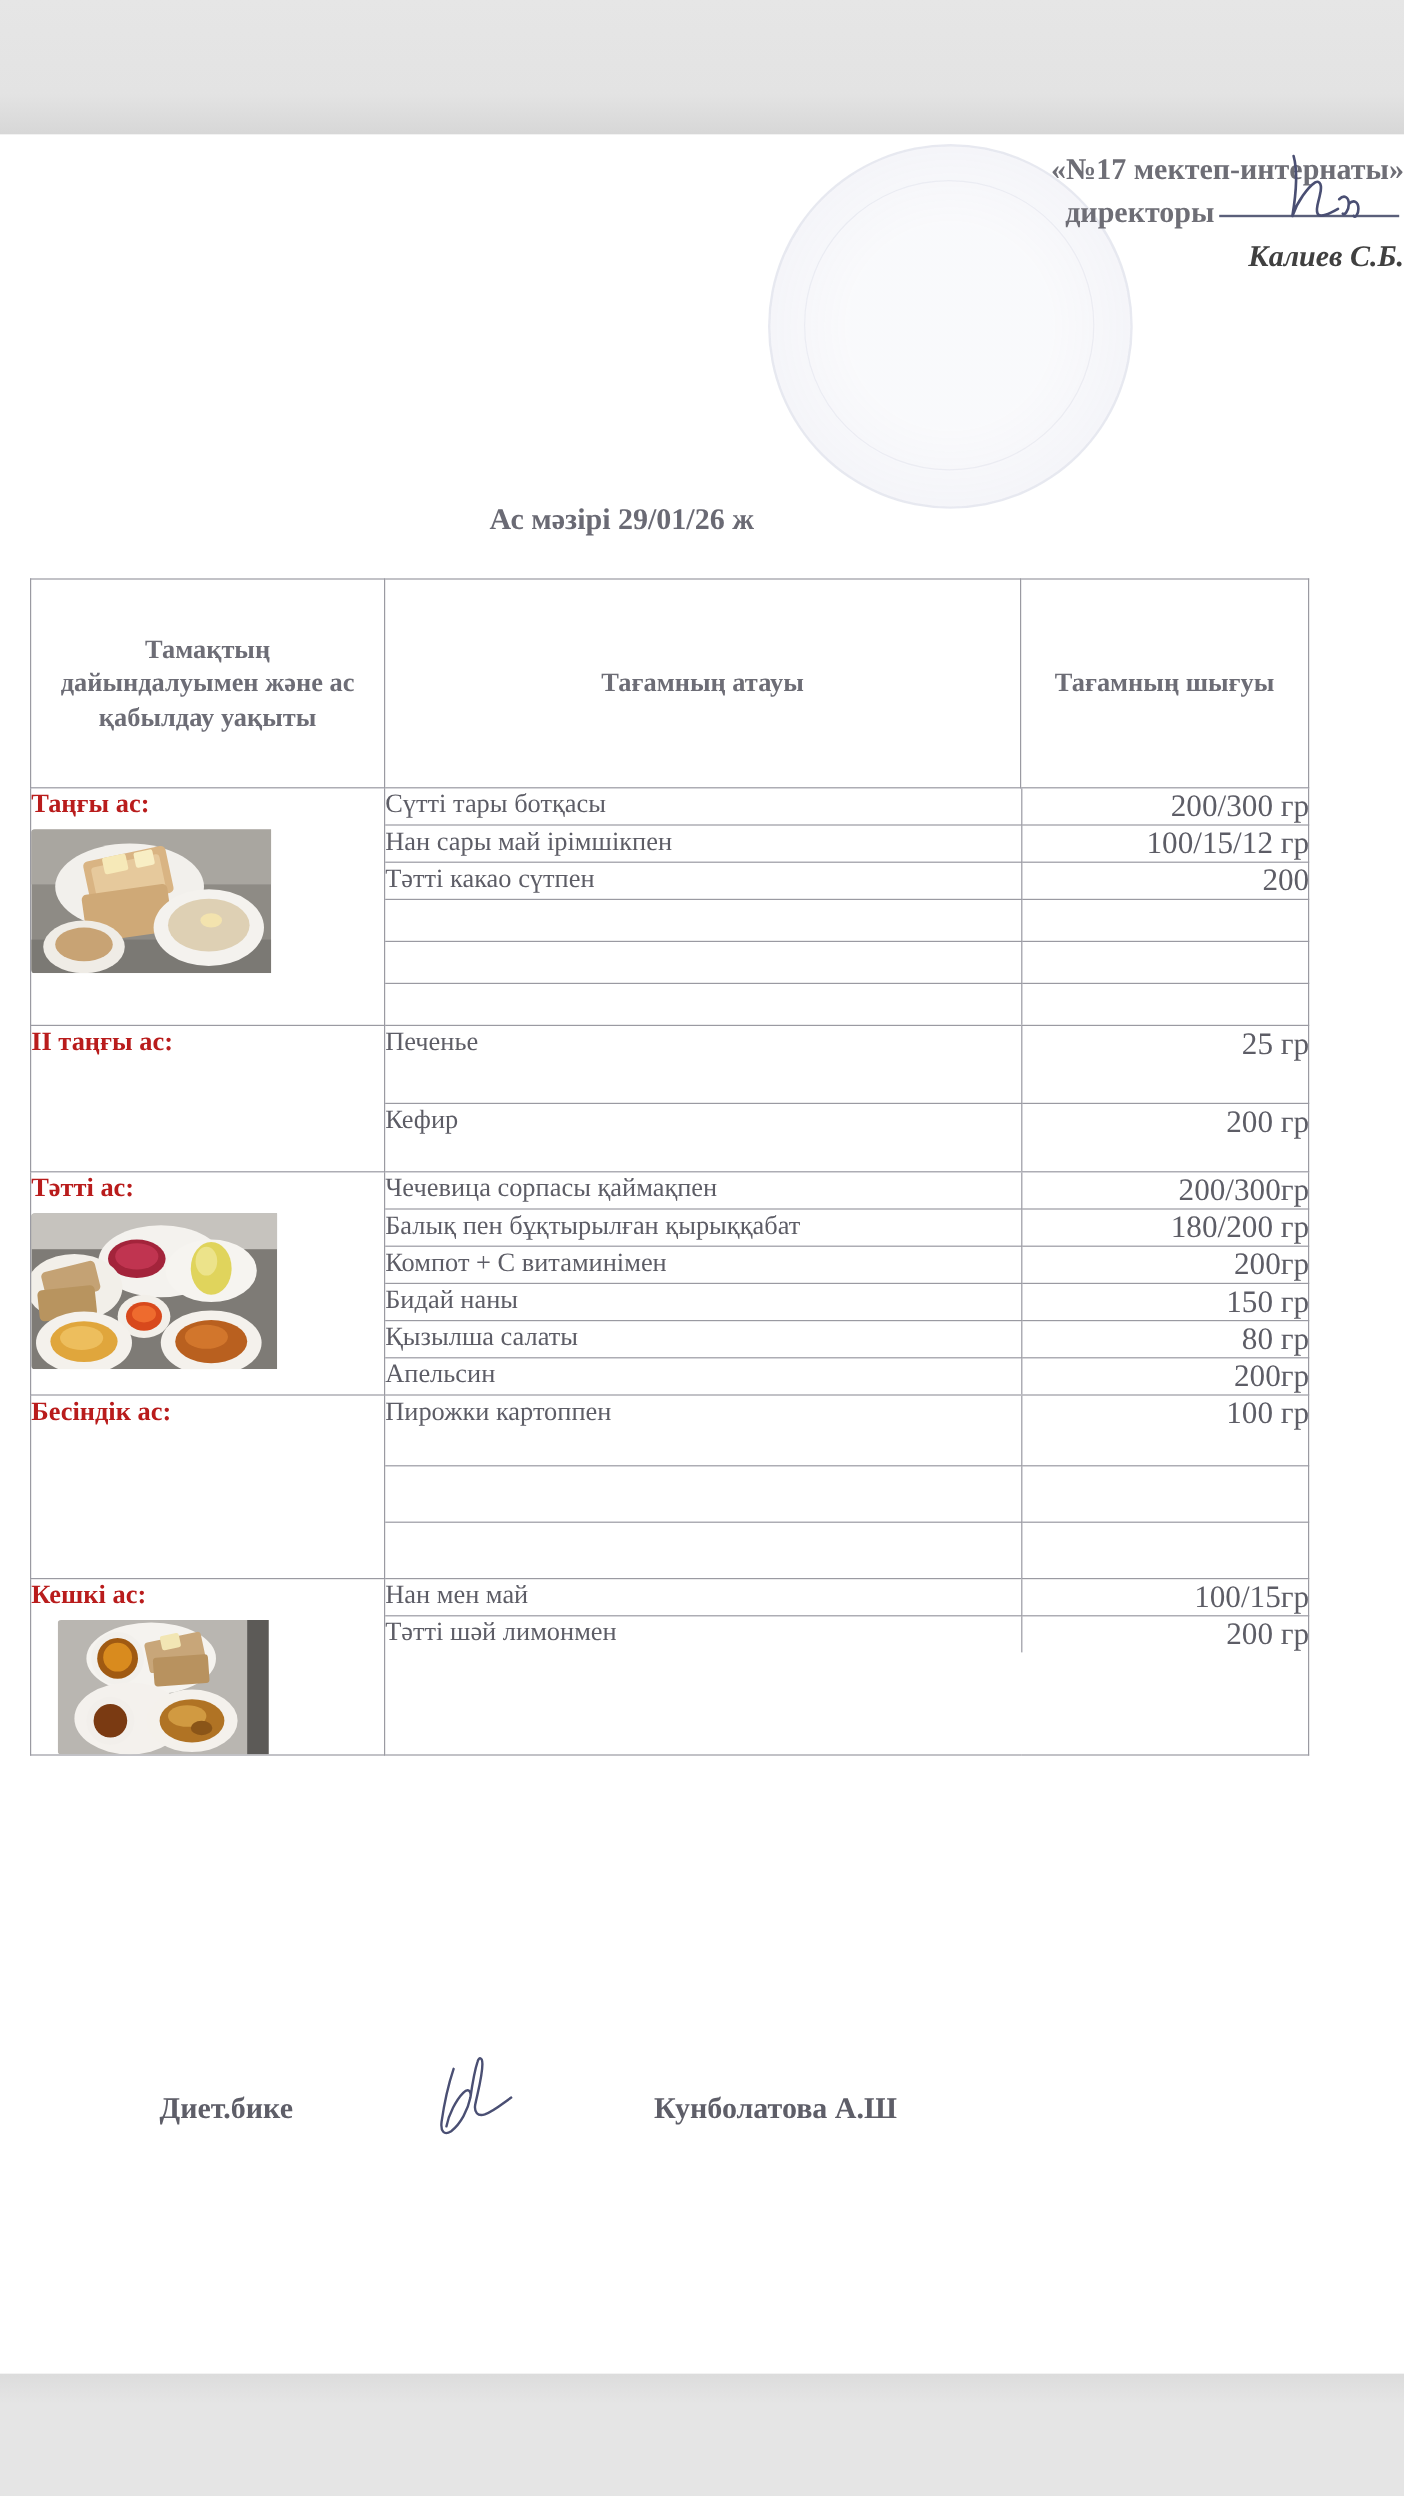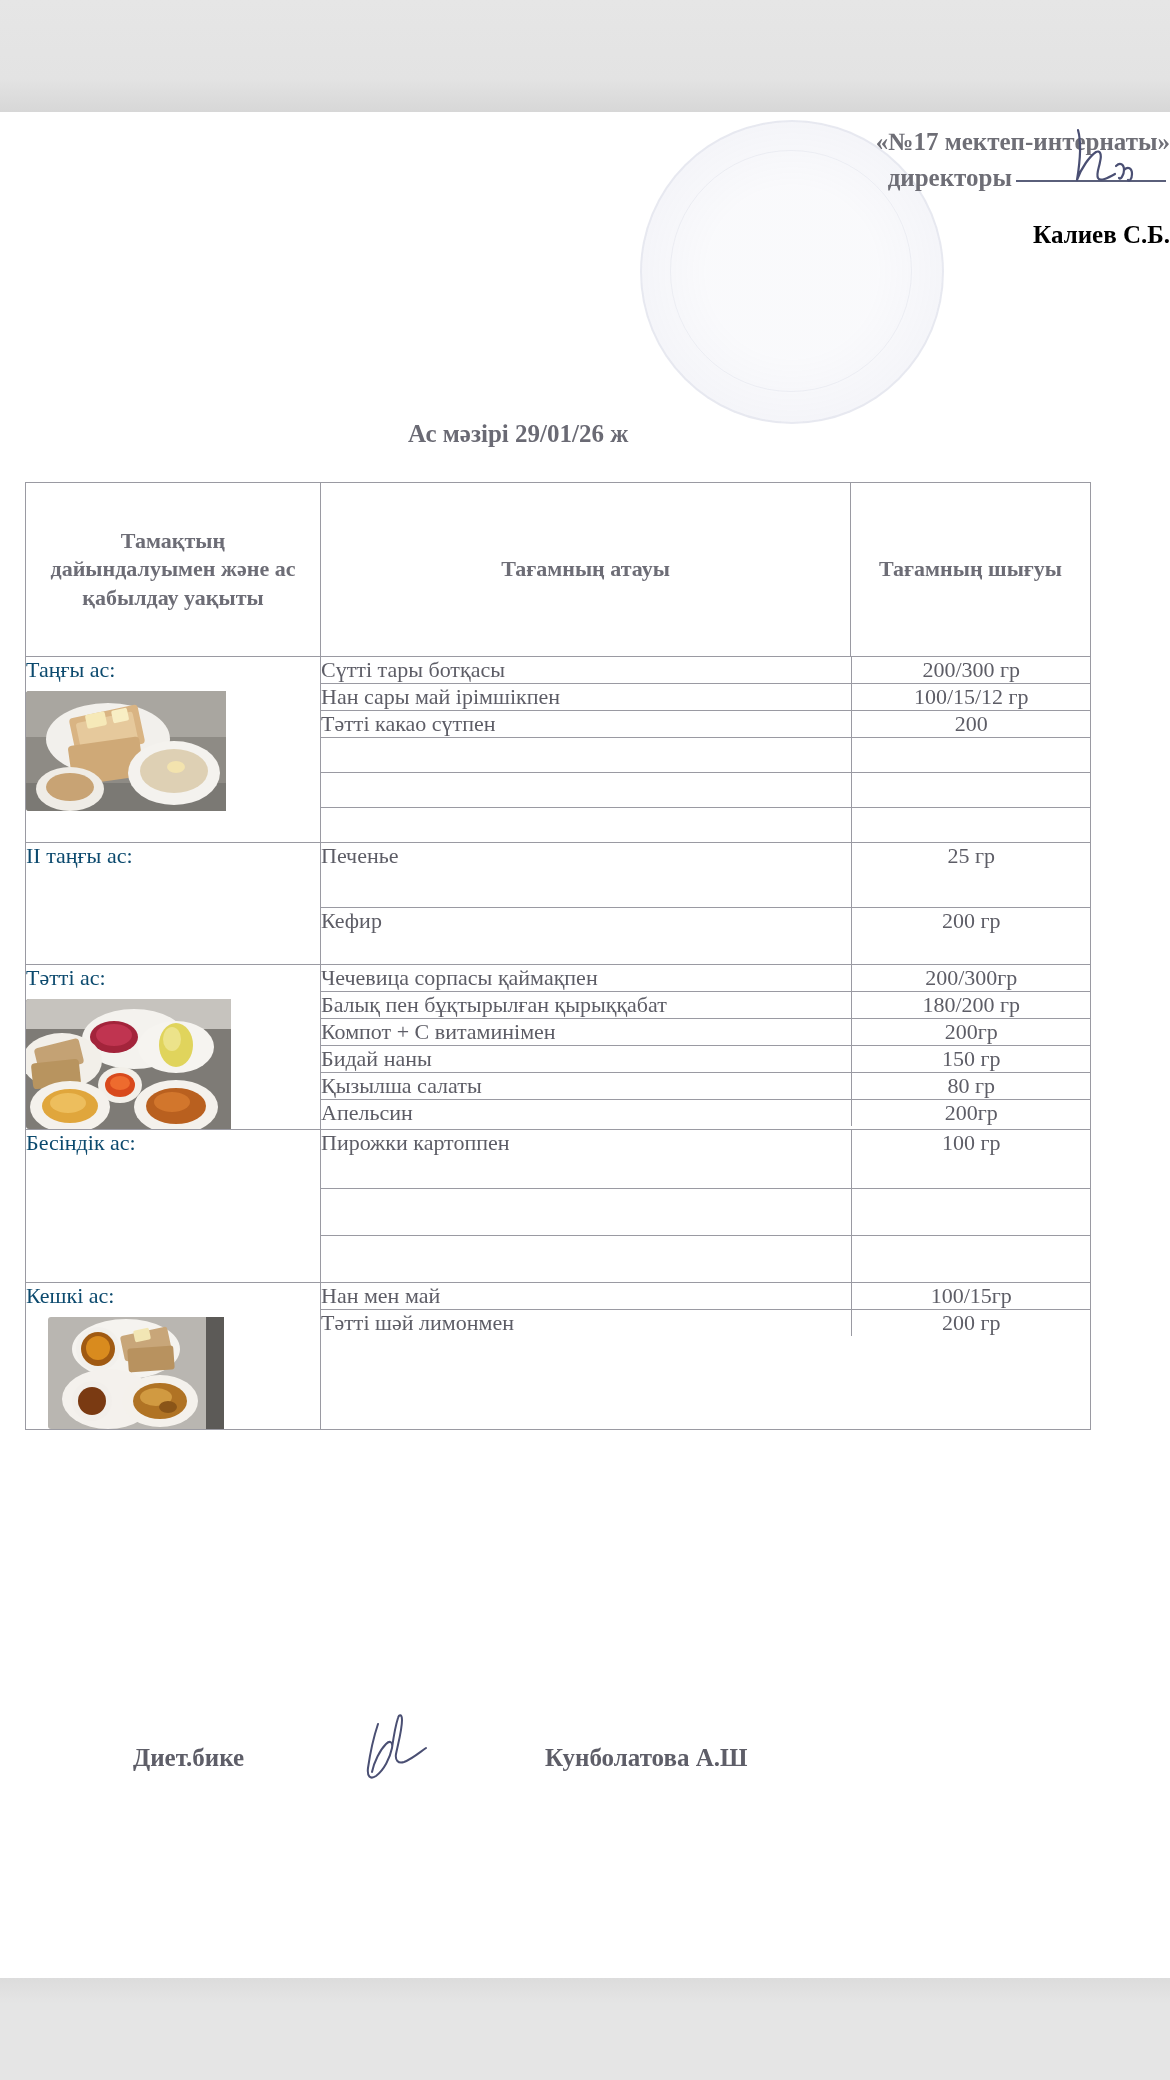--- a/index.html
+++ b/index.html
@@ -101,21 +101,21 @@
     margin-left: 4px;
   }
   .director-sig {
     position: absolute;
     right: 10px;
     top: -38px;
     width: 140px;
     height: 70px;
     pointer-events: none;
   }
-  .header-name { margin-top: 20px; color: #000000; }
+  .header-name { margin-top: 0; color: #404040; font-style: italic; }
 
   
   .doc-title {
     position: absolute;
     left: 408px;
     top: 308px;
     font-size: 25px;
     font-weight: bold;
     color: #6a6a74;
     white-space: nowrap;
@@ -144,23 +144,23 @@
     color: #6d6d76;
     text-align: center;
     vertical-align: middle;
     height: 165px;
     line-height: 1.3;
     padding: 4px 10px;
   }
 
   
   .sec-label {
-    font-weight: normal;
+    font-weight: bold;
     font-size: 22px;
-    color: #0c4a6e;
+    color: #b91c1c;
     padding: 10px 0 0 12px;
     position: relative;
     margin-left: 15px;
   }
   .sec-label .label-text { display: block; white-space: nowrap; }
 
   
   .photo {
     margin-top: 8px;
     border-radius: 3px;
@@ -170,23 +170,23 @@
   .photo svg { display: block; }
 
   
   .dish-cell {
     font-size: 22px;
     color: #5d5d66;
     padding: 7px 0 7px 14px;
     white-space: nowrap;
   }
   .qty-cell {
-    font-size: 22px;
+    font-size: 26px;
     color: #5d5d66;
-    text-align: center;
+    text-align: right;
     padding: 7px 0;
     white-space: nowrap;
   }
   .blank-row td { height: 34px; }
 
   
   .sub-table {
     width: 100%;
     border-collapse: collapse;
     table-layout: fixed;

